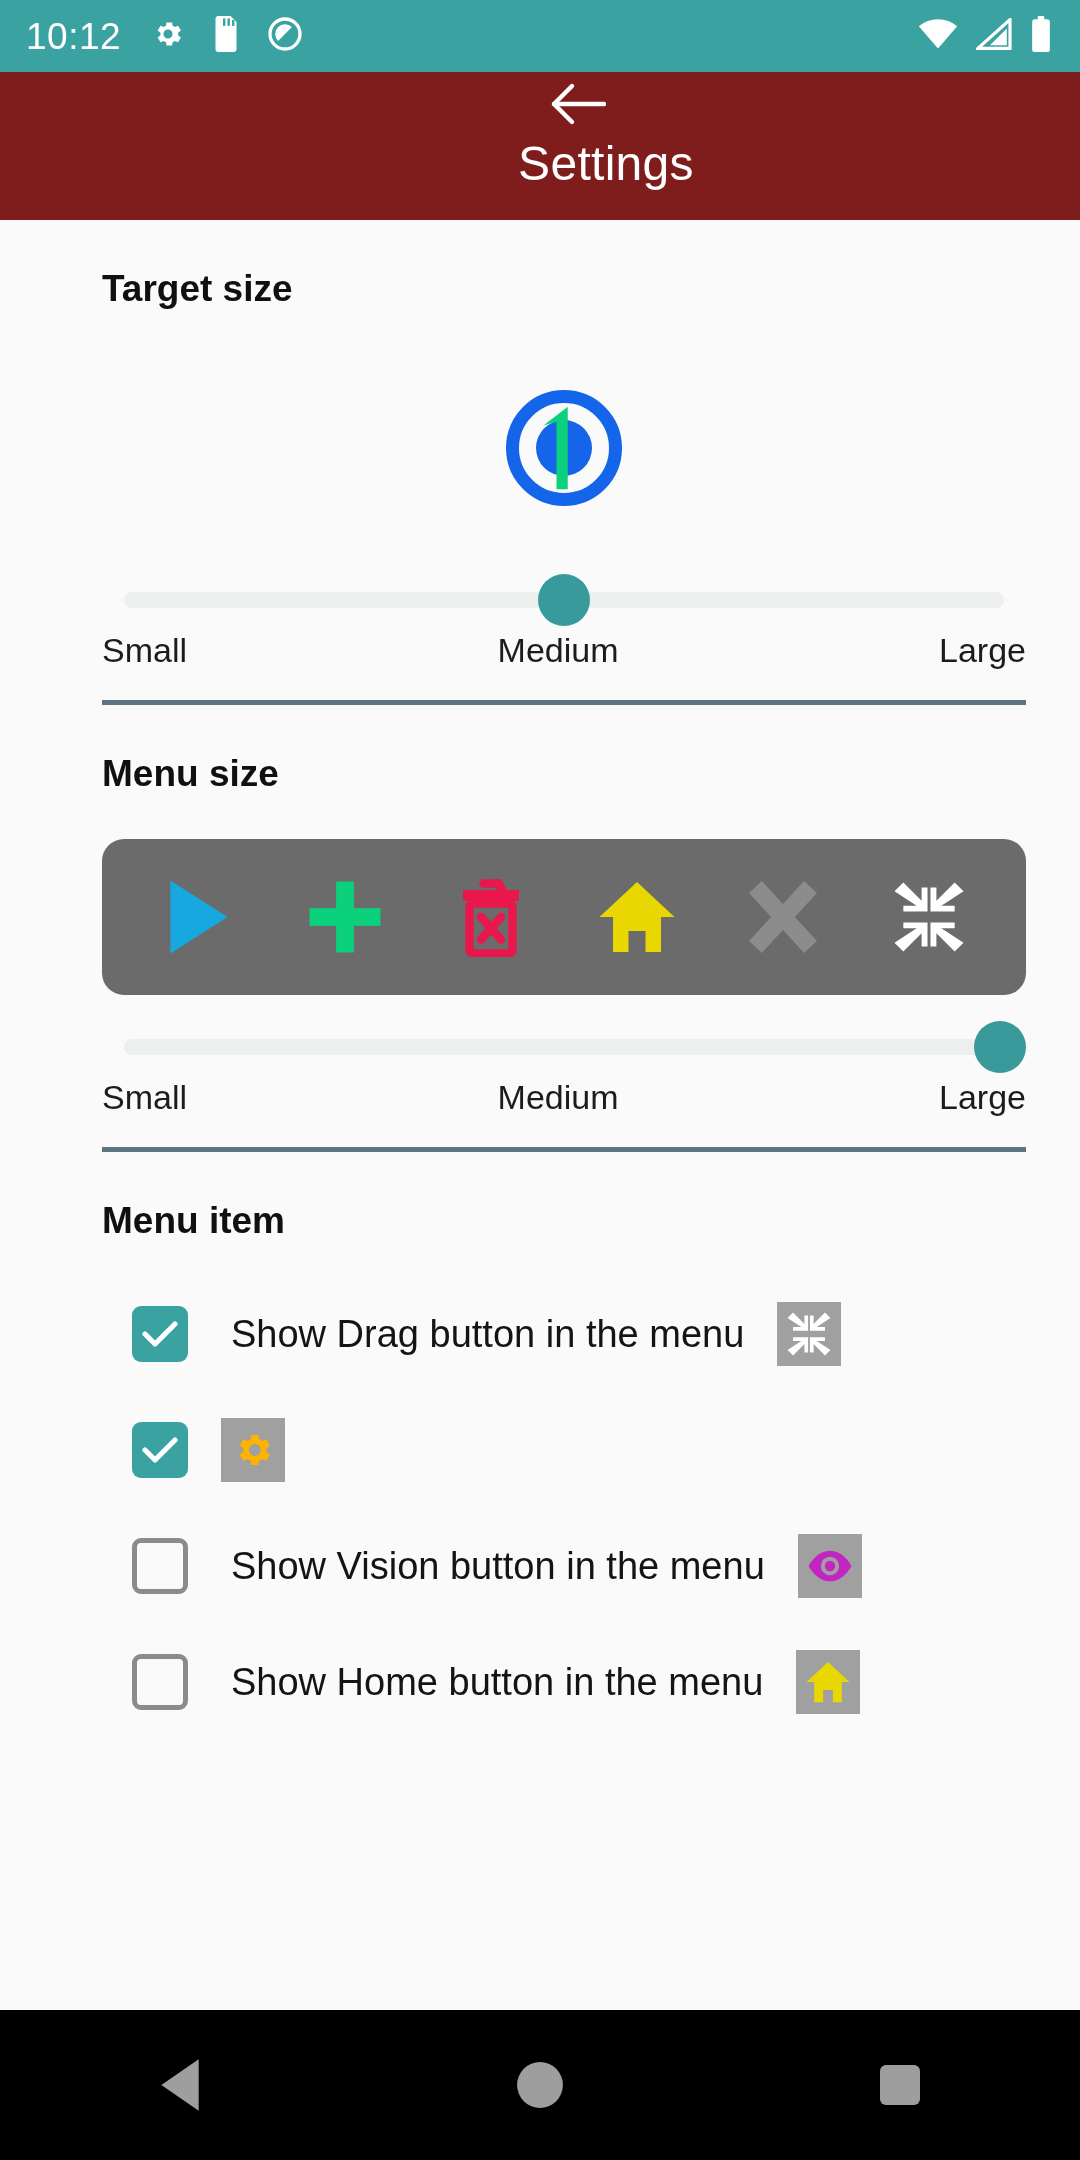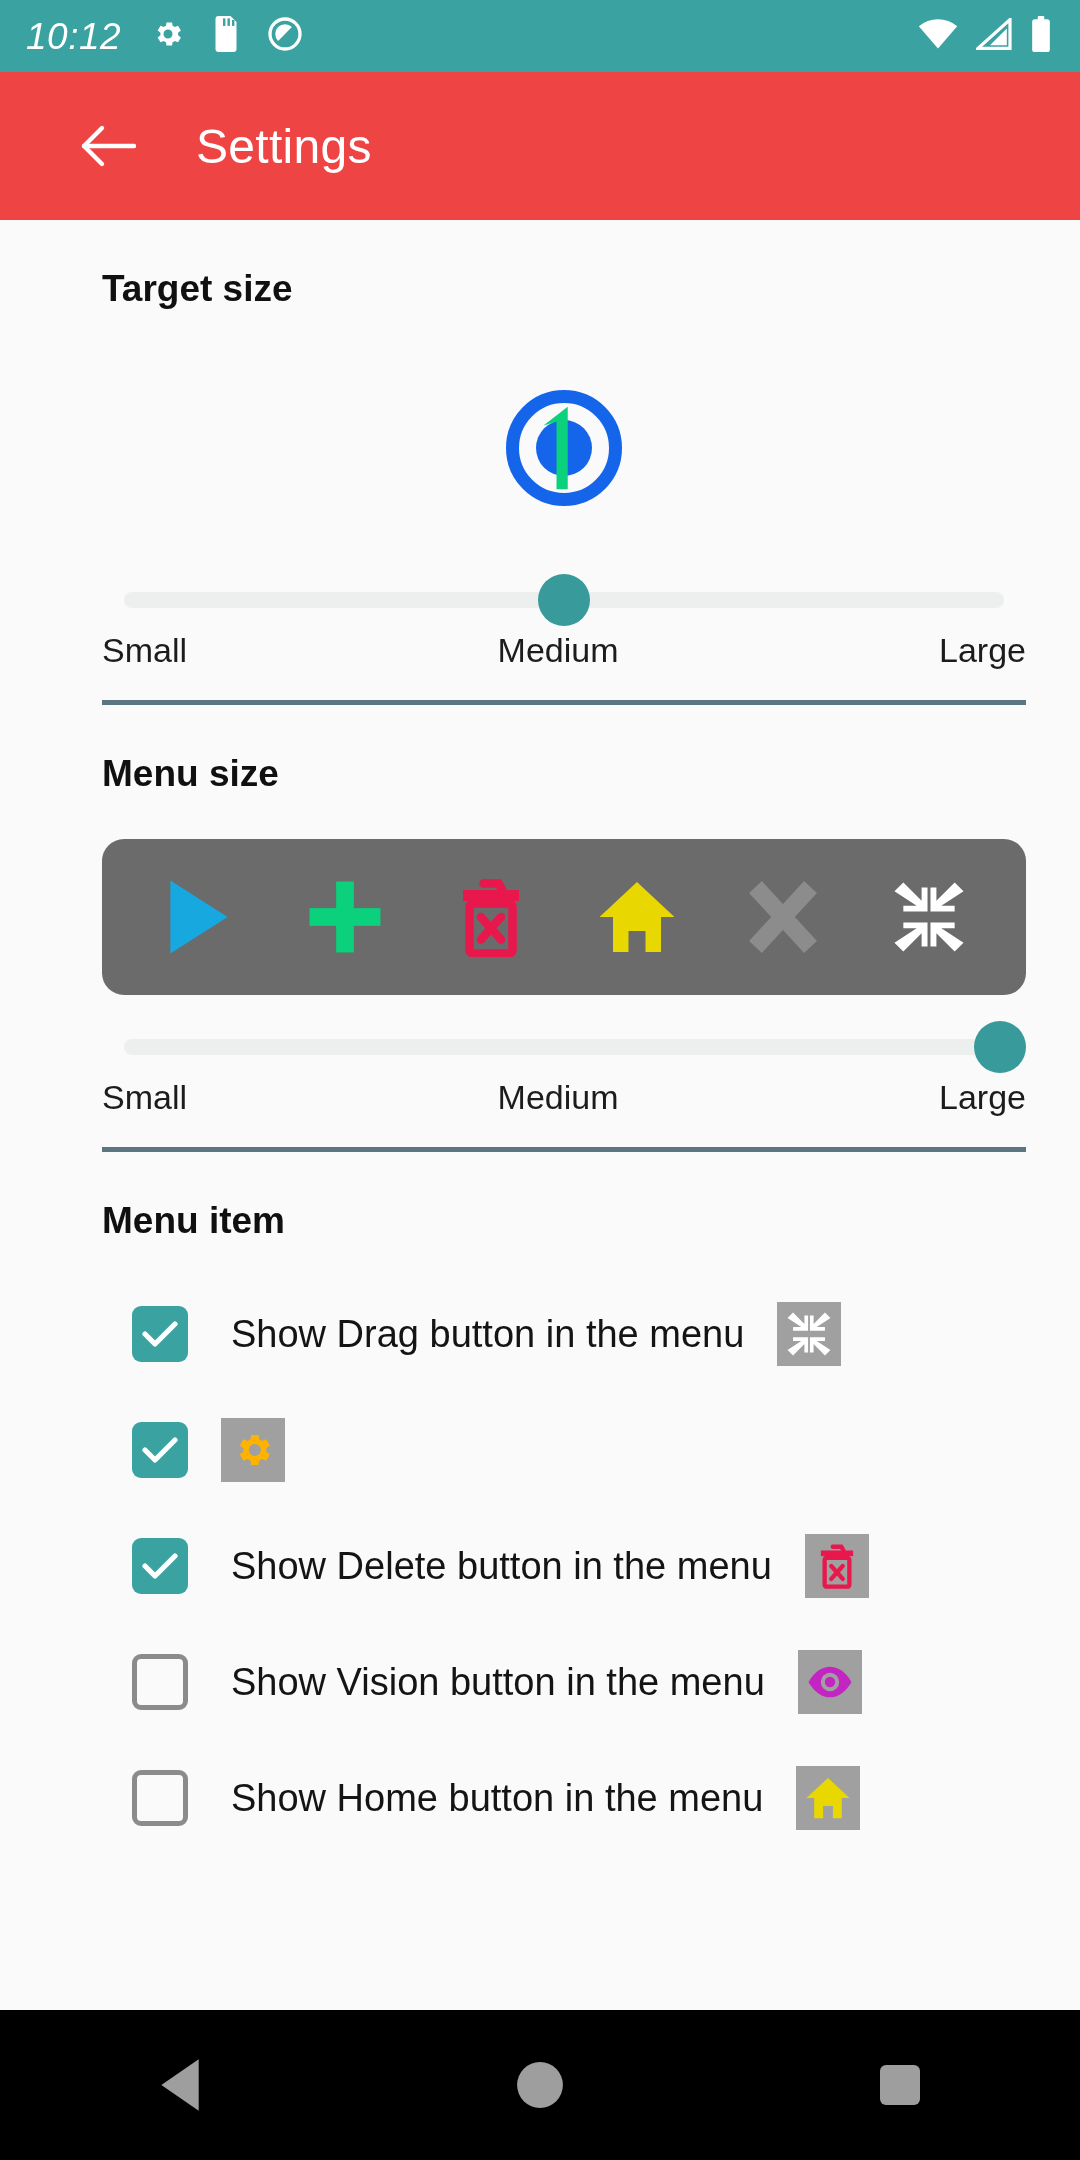--- a/index.html
+++ b/index.html
@@ -11,31 +11,31 @@
     position:relative;
   }
 
   
   #status-bar{
     height:72px; background:#3ba2a2; color:#fff;
     display:flex; align-items:center;
     padding:0 28px 0 26px;
     position:relative; z-index:5;
   }
-  #status-time{ font-size:37px; letter-spacing:.5px; font-weight:400; line-height:1;font-style:italic; }
+  #status-time{ font-size:37px; letter-spacing:.5px; font-weight:400; line-height:1; }
   .sb-left-icons{ display:flex; align-items:center; gap:26px; margin-left:30px; }
   .sb-right{ margin-left:auto; display:flex; align-items:center; gap:18px; }
   .sbi{ display:block; }
 
   
   #app-bar{
-    height:148px; background:#ef4444;
+    height:148px; background:#7f1d1d;
     display:flex; align-items:center;
     padding-left:76px;
-    position:relative; z-index:4;
+    position:relative; z-index:4;flex-direction:column;
   }
   #back-button{ width:64px;height:64px;display:flex;align-items:center;justify-content:center;cursor:pointer;}
   #app-title{
     color:#fff; font-size:48px; font-weight:500;
     margin-left:56px; letter-spacing:.3px;
   }
 
   
   #content{
     position:absolute; top:220px; left:0; right:0; bottom:150px;
@@ -290,36 +290,20 @@
               <path d="M1.5 7 6.5 12 16.5 2"></path>
             </svg>
         </div>
         <div class="row-ico">
           <svg width="44" height="44" viewBox="0 0 24 24" fill="#ffb300">
             <path d="M19.2 12.9a7.7 7.7 0 0 0 0-1.8l2-1.5-2-3.4-2.3.9a7.4 7.4 0 0 0-1.6-.9L15 3.8h-4l-.3 2.4c-.6.2-1.1.5-1.6.9l-2.3-.9-2 3.4 2 1.5a7.7 7.7 0 0 0 0 1.8l-2 1.5 2 3.4 2.3-.9c.5.4 1 .7 1.6.9l.3 2.4h4l.3-2.4c.6-.2 1.1-.5 1.6-.9l2.3.9 2-3.4-2-1.5zM13 15.3A3.3 3.3 0 1 1 16.3 12 3.3 3.3 0 0 1 13 15.3z"></path>
           </svg>
         </div>
       </div>
 
-      <div class="check-row">
-        <div class="cbox on">
-          <svg width="36" height="28" viewBox="0 0 18 14" fill="none" stroke="#fff" stroke-width="2.6" stroke-linecap="round" stroke-linejoin="round">
-              <path d="M1.5 7 6.5 12 16.5 2"></path>
-            </svg>
-        </div>
-        <div class="check-label">Show Delete button in the menu</div>
-        <div class="row-ico">
-          <svg width="38" height="46" viewBox="0 0 26 32" fill="none" stroke="#e8174c" stroke-width="3">
-            <path d="M10 2.6h6l1.4 2.4" stroke-linecap="round"></path>
-            <rect x="1.8" y="5.2" width="22.4" height="4" fill="#e8174c" stroke="none"></rect>
-            <rect x="4.4" y="10.4" width="17.2" height="20" rx="1.4"></rect>
-            <path d="M9 16 L17 25 M17 16 L9 25" stroke-linecap="round"></path>
-          </svg>
-        </div>
-      </div>
 
       <div class="check-row">
         <div class="cbox off"></div>
         <div class="check-label">Show Vision button in the menu</div>
         <div class="row-ico">
           <svg width="46" height="34" viewBox="0 0 30 22">
             <path d="M15 1C6 1 1 11 1 11s5 10 14 10 14-10 14-10S24 1 15 1z" fill="#c225c2"></path>
             <circle cx="15" cy="11" r="6" fill="#a0a0a0"></circle>
             <circle cx="15" cy="11" r="3.4" fill="#c225c2"></circle>
           </svg>

